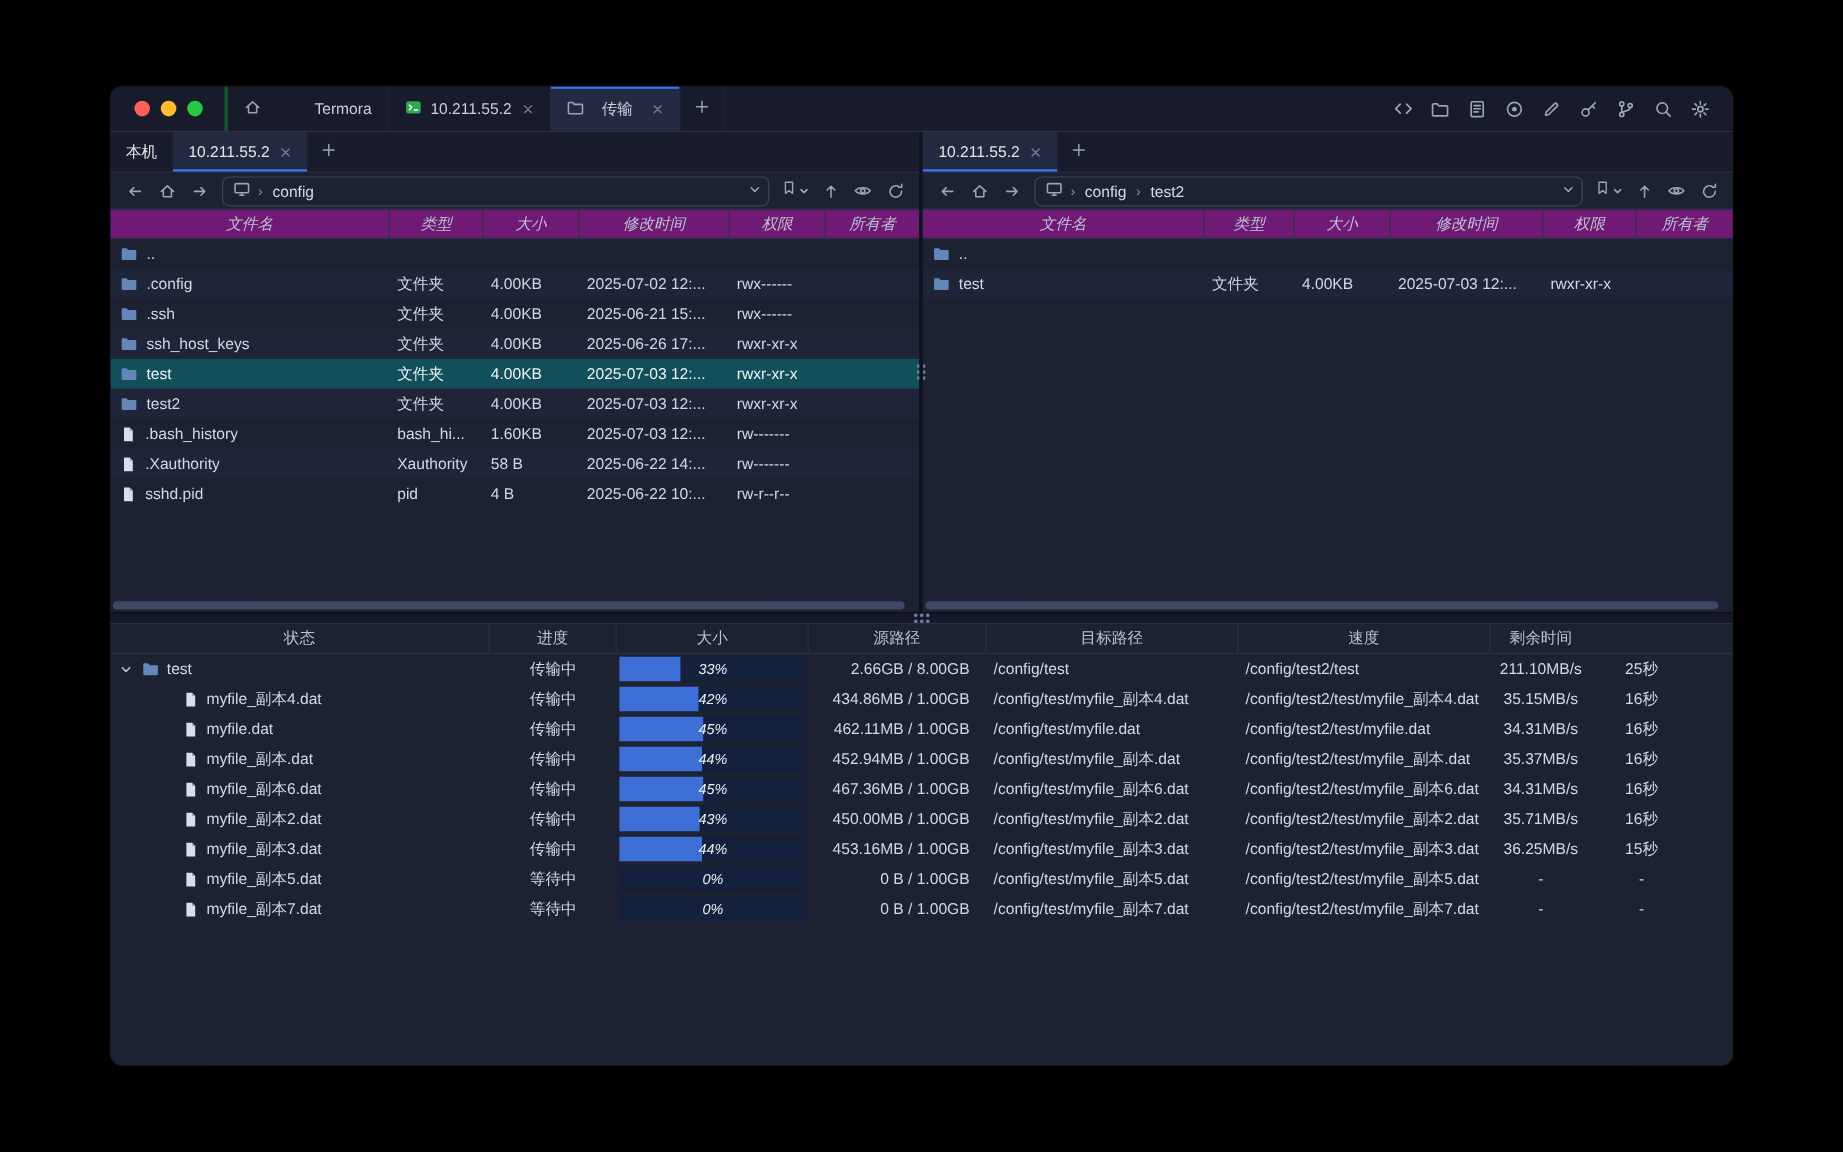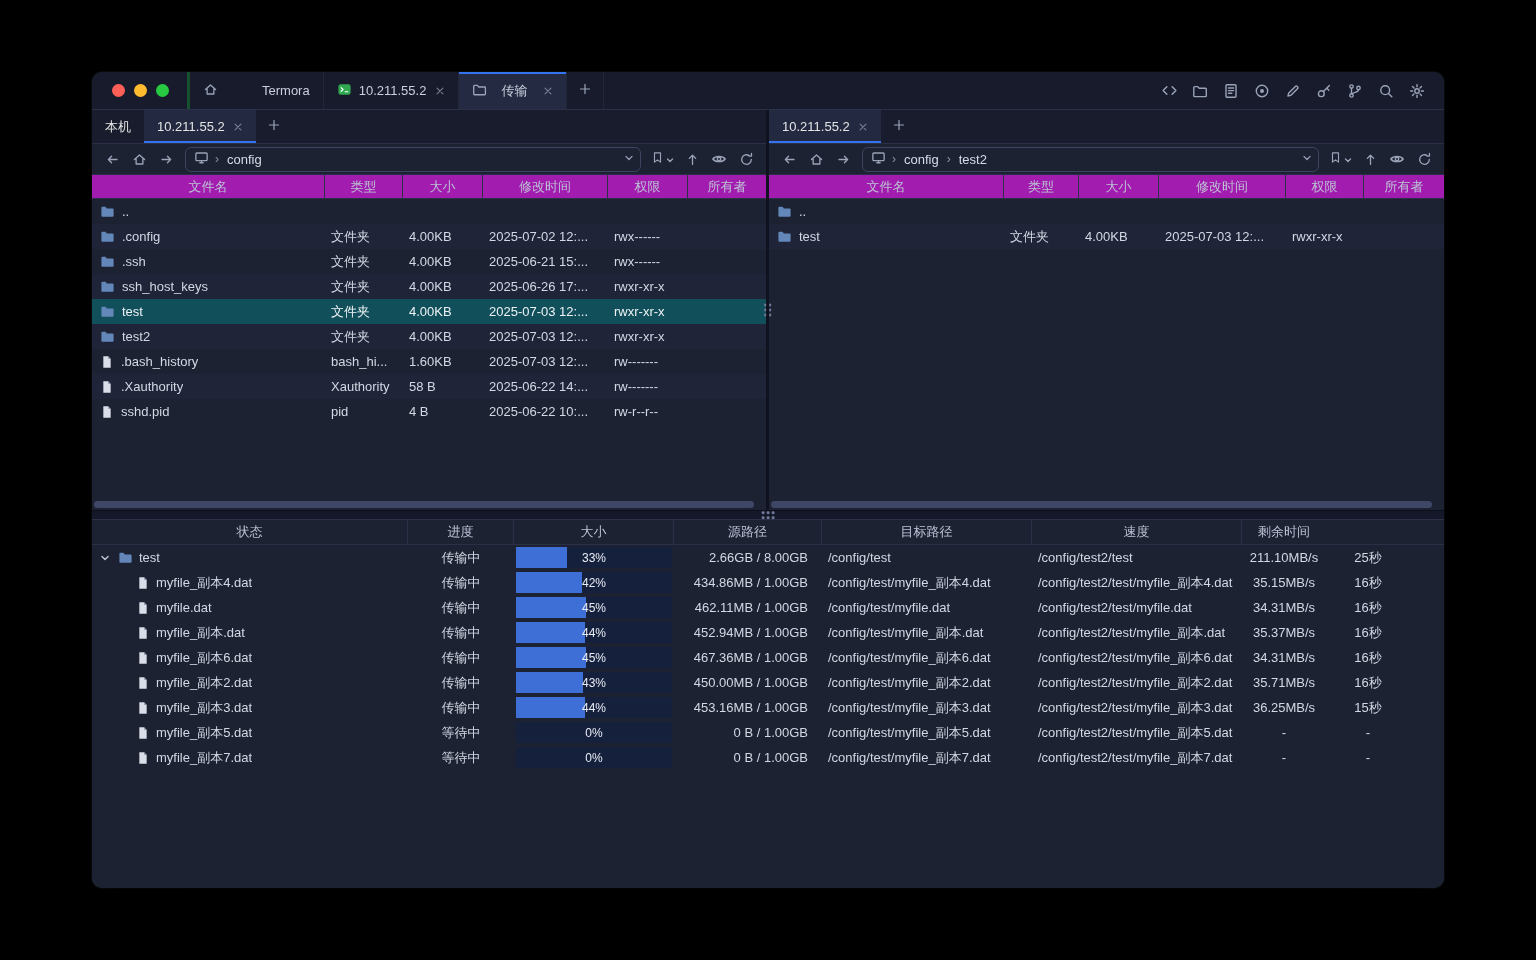--- a/index.html
+++ b/index.html
@@ -58,21 +58,21 @@
   .pane-tab.plus { padding: 0 11px; }
 
   .nav-bar { height: 30px; min-height: 30px; display: flex; align-items: center; gap: 1px; padding: 0 7px; }
   .nbtn { width: 26px; height: 24px; display: flex; align-items: center; justify-content: center; border-radius: 5px; }
   .breadcrumb { flex: 1; height: 25px; border: 1px solid #3c4460; border-radius: 6px; display: flex; align-items: center; gap: 5px; padding: 0 4px 0 8px; margin: 0 5px; font-size: 13px; color: #d6dbe7; }
   .csep { color: #8a93a9; font-size: 12px; padding: 0 1px; }
   .crumb { padding: 1px 2px; }
   .bc-spacer { flex: 1; }
   .bookmark-btn { display: flex; align-items: center; gap: 2px; padding: 0 4px; height: 24px; border-radius: 5px; }
 
-  .ftable-head { display: grid; height: 25px; min-height: 25px; border-top: 1px solid #2b3048; border-bottom: 1px solid #2b3048; align-items: stretch; font-size: 13px; color: #bcc3d4; background: #a21caf; }
+  .ftable-head { display: grid; height: 25px; min-height: 25px; border-top: 1px solid #2b3048; border-bottom: 1px solid #2b3048; align-items: stretch; font-size: 13px; color: #bcc3d4; background: #701a75; font-style: italic; }
   .hc { display: flex; align-items: center; justify-content: center; border-right: 1px solid #2b3048; }
   .hc:last-child { border-right: none; }
   .hc.rem { }
   .grid-left  { grid-template-columns: 233px 78px 80px 125px 80px 1fr; }
   .grid-right { grid-template-columns: 235px 75px 80px 127px 78px 1fr; }
 
   .ftable-body { flex: 1; overflow: hidden; }
   .frow { display: grid; height: 25px; align-items: center; font-size: 13px; color: #d3d8e4; }
   .frow.alt { background: #1f2438; }
   .frow.sel { background: var(--selected-row); color: #eef3f6; }
@@ -89,24 +89,24 @@
   
   .transfer-panel { flex: 1; display: flex; flex-direction: column; background: #1d2233; overflow: hidden; }
   .ttable-head { display: grid; height: 25px; min-height: 25px; border-bottom: 1px solid #2b3048; align-items: stretch; font-size: 13px; color: #bcc3d4; }
   .grid-transfer { grid-template-columns: 316px 106px 160px 148px 210px 210px 84px 1fr; }
   .trow { display: grid; height: 25px; align-items: center; font-size: 13px; color: #d3d8e4; }
   .tc { padding: 0 6px; white-space: nowrap; overflow: hidden; display: flex; align-items: center; }
   .tc.center { justify-content: center; }
   .tc.rem { justify-content: center; padding-right: 40px; }
   .tc.right { justify-content: flex-end; padding-right: 14px; }
   .tc.name { gap: 6px; padding-left: 6px; }
-  .tc.name.lvl1 { padding-left: 44px; }
+  .tc.name.lvl1 { padding-left: 60px; }
   .tc.path { display: block; line-height: 25px; text-overflow: ellipsis; }
   .tc.pcell { display: block; padding: 2px 2px; }
-  .pbar { position: relative; height: 21px; background: var(--progress-track); overflow: hidden; }
+  .pbar { position: relative; height: 21px; background: var(--progress-track); overflow: hidden; font-style: italic; }
   .pfill { position: absolute; left: 0; top: 0; bottom: 0; background: var(--progress-fill); }
   .plab { position: absolute; inset: 0; display: flex; align-items: center; justify-content: center; font-size: 12px; color: #e9edf5; }
   .nm { white-space: nowrap; overflow: hidden; text-overflow: ellipsis; }
 </style>
 </head>
 <body>
 
 <div class="window">
 
   <div class="titlebar">

